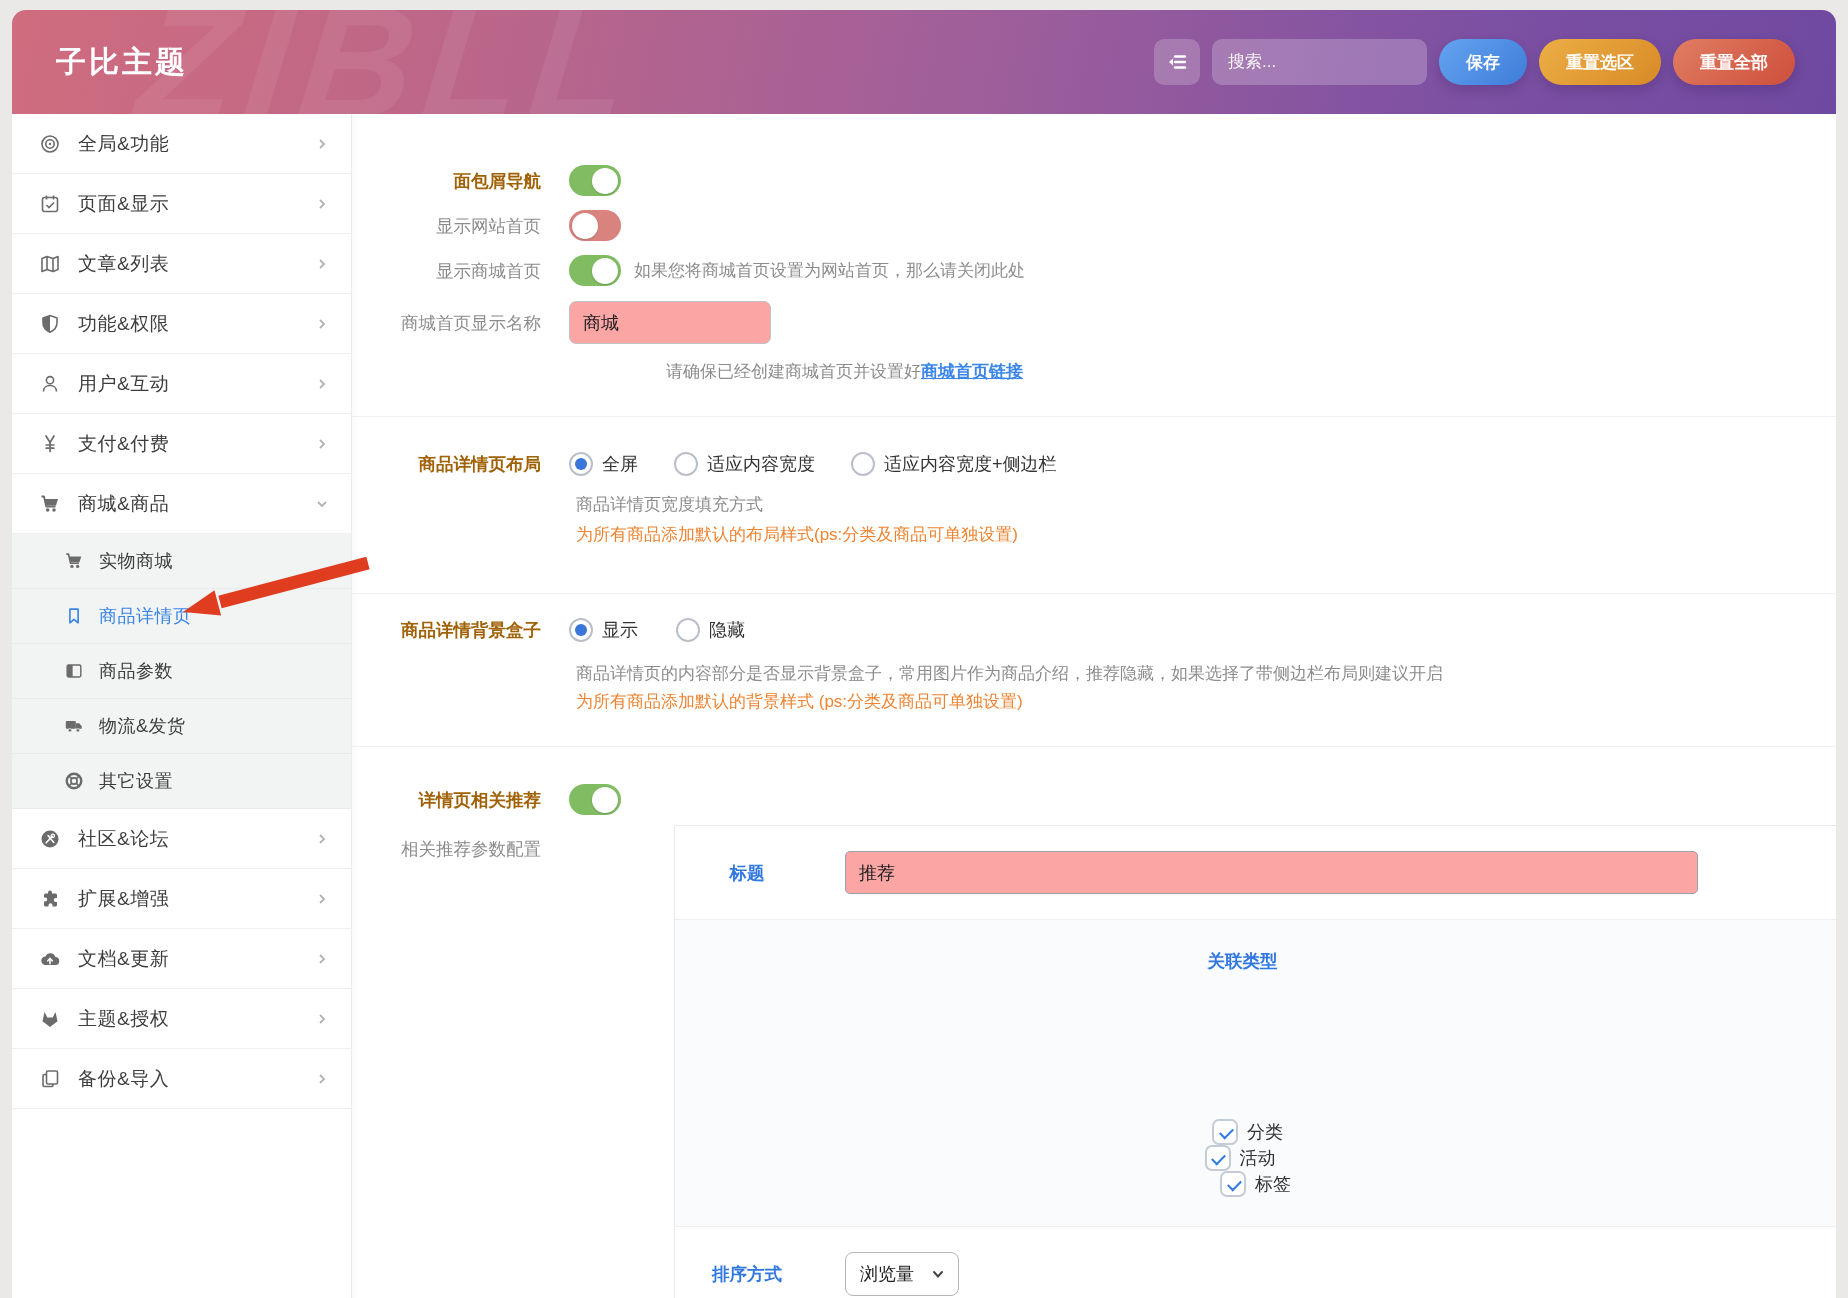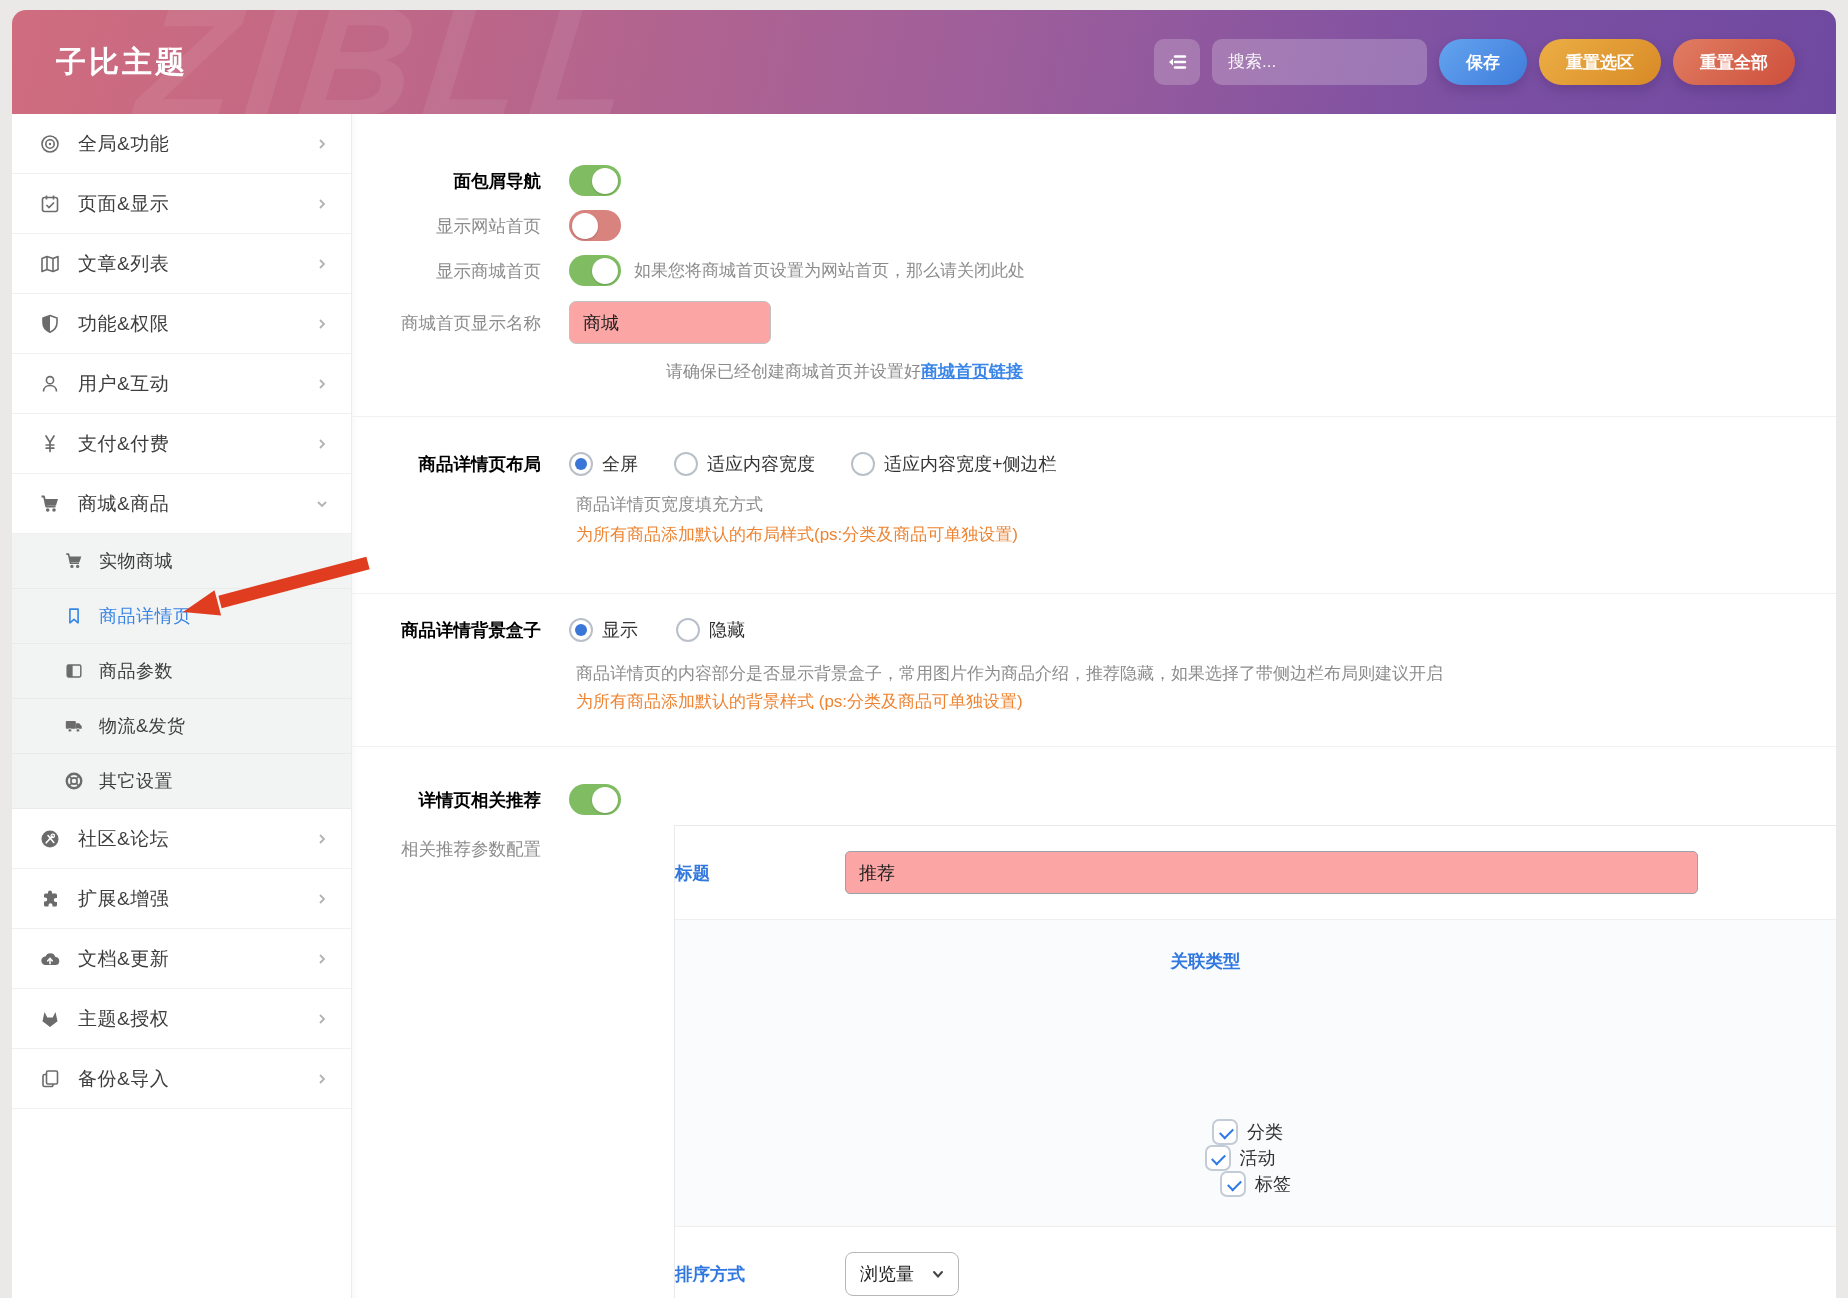--- a/index.html
+++ b/index.html
@@ -39,21 +39,21 @@
     border-bottom:1px solid #e9eaea; cursor:pointer; }
   .subitem .slabel { font-size:18px; color:#3d3d3d; margin-left:15px; letter-spacing:0.5px; }
   .subitem.active .slabel { color:#3885e6; }
   .icn { width:22px; height:22px; flex:0 0 22px; }
 
   
   .content { flex:1; background:#fff; position:relative; box-shadow:inset 8px 0 10px -8px rgba(0,0,0,0.05); }
   .section { border-bottom:1px solid #f1f1f1; }
   .frow { display:flex; align-items:center; }
   .flabel { width:217px; flex:0 0 217px; text-align:right; padding-right:28px; font-size:17.5px; color:#8c8c8c; }
-  .flabel.lead { color:#000000; font-weight:bold;font-family:Liberation Serif, serif; }
+  .flabel.lead { color:#a16207; font-weight:bold;font-family:Liberation Serif, serif; }
   .toplabel { align-items:flex-start; }
 
   .toggle { width:52px; height:31px; border-radius:16px; background:#80bd62; position:relative;
     display:inline-block; cursor:pointer; flex:0 0 52px; }
   .toggle .knob { position:absolute; top:2.5px; right:3px; width:26px; height:26px; border-radius:50%;
     background:#fff; box-shadow:0 1px 2px rgba(0,0,0,0.18); }
   .toggle.off { background:#d8837e; }
   .toggle.off .knob { left:3px; right:auto; }
 
   .hinttext { font-size:17px; color:#8c8c8c;text-align:right; }
@@ -69,21 +69,21 @@
     border-radius:50%; background:#3a76d8; }
   .rlabel { font-size:18px; color:#333; margin-left:9px; }
   .rgroup { display:flex; align-items:center; }
 
   .bigta { width:1034px; height:100px; border:1px solid #a9a9a9; border-radius:5px; resize:none;
     outline:none; font-family:inherit; font-size:17px; padding:10px 12px; box-shadow:0 2px 3px rgba(0,0,0,0.08); }
 
   .panel { margin-left:105px; border-top:1px solid #e9e9e9; border-left:1px solid #e9e9e9; }
   .prow { display:flex; align-items:center; }
   .prow.mid { background:#fafbfc; border-top:1px solid #efefef; border-bottom:1px solid #efefef; }
-  .plabel { width:170px; flex:0 0 170px; text-align:left; padding-right:26px; font-size:17.5px;
+  .plabel { width:170px; flex:0 0 170px; text-align:center; padding-right:26px; font-size:17.5px;
     color:#3077e0; font-weight:bold; }
 
   .cb { width:26px; height:26px; border:2px solid #c3ccd6; border-radius:7px; background:#fff;
     display:inline-block; position:relative; cursor:pointer; flex:0 0 26px; }
   .cb.checked::after { content:""; position:absolute; left:5.5px; top:6.5px; width:11px; height:6px;
     border-left:2.6px solid #2f7be2; border-bottom:2.6px solid #2f7be2; transform:rotate(-45deg); }
   .cblabel { font-size:18px; color:#333; margin-left:9px; }
 
   .selectbox { display:inline-flex; align-items:center; justify-content:space-between; width:114px;
     height:44px; border:1.5px solid #b6b6b6; border-radius:8px; padding:0 12px 0 14px; font-size:18px;

